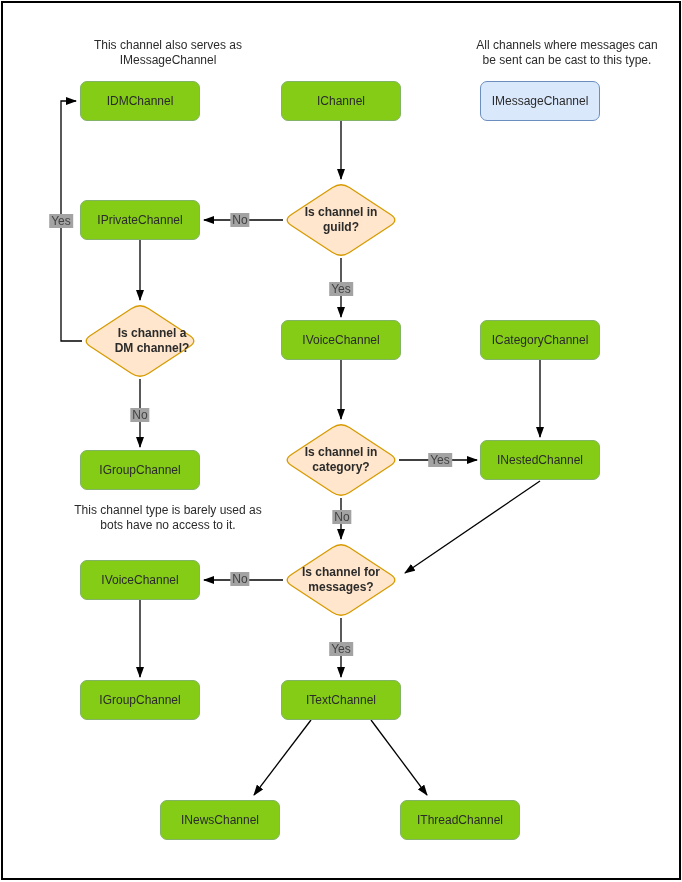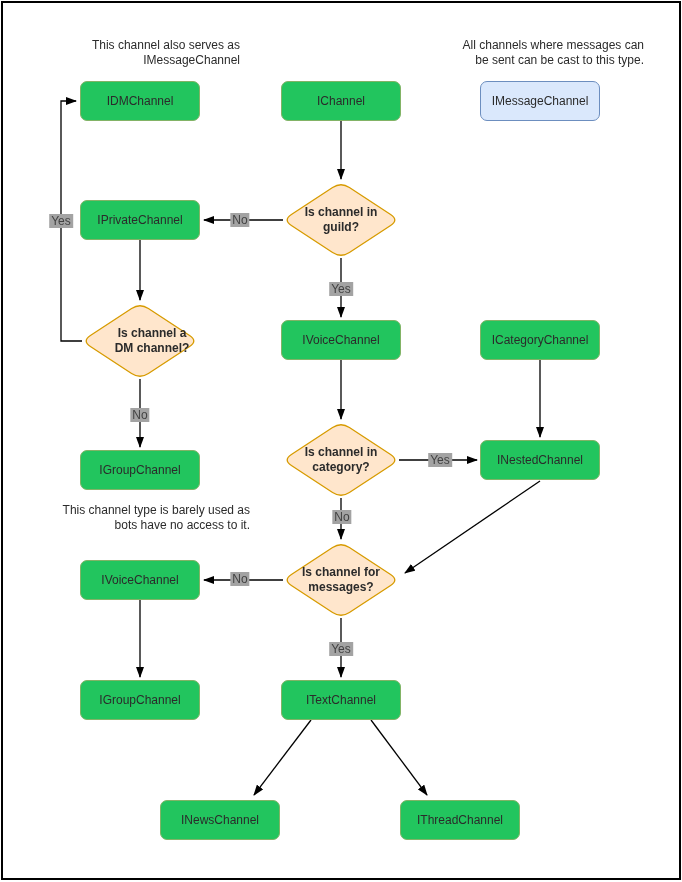--- a/index.html
+++ b/index.html
@@ -11,29 +11,29 @@
   .frame{
     position:absolute;left:1px;top:1px;width:676px;height:875px;
     border:2px solid #000;pointer-events:none;
   }
   .layer{position:absolute;left:0;top:0;}
   .box{
     position:absolute;width:118px;height:38px;border-radius:7px;
     display:flex;align-items:center;justify-content:center;
     text-align:center;line-height:14px;
   }
-  .green{background:#22c55e;border:1px solid #82b366;}
+  .green{background:#84cc16;border:1px solid #82b366;}
   .blue{background:#dae8fc;border:1px solid #6c8ebf;}
   .decision-label{
     position:absolute;transform:translate(-50%,-50%);
     text-align:center;white-space:pre-line;line-height:15px;font-weight:bold;
   }
   .note{
     position:absolute;transform:translateX(-50%);
-    text-align:right;white-space:pre-line;line-height:15px;
+    text-align:center;white-space:pre-line;line-height:15px;margin-left:28px;
   }
   .edge-label{
     position:absolute;transform:translate(-50%,-50%);
     background:#a3a3a3;padding:0 2px;line-height:14px;color:#424242;
   }
 </style>
 </head>
 <body>
 
 <div class="canvas">

